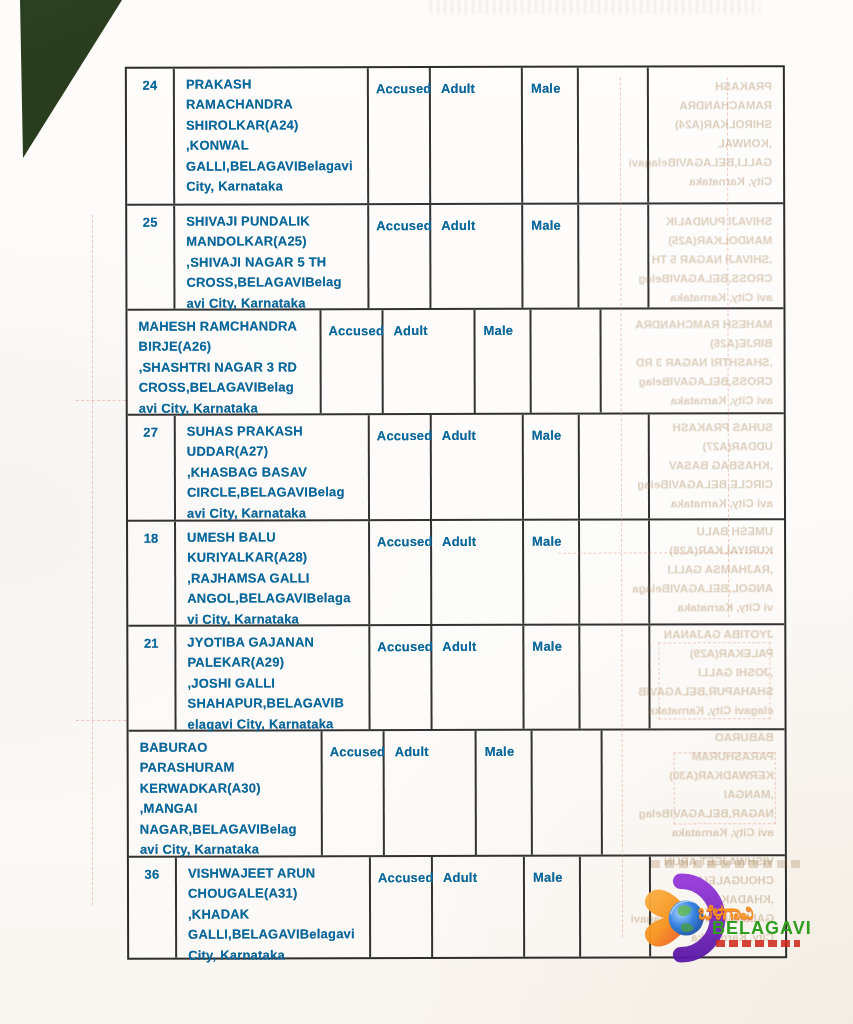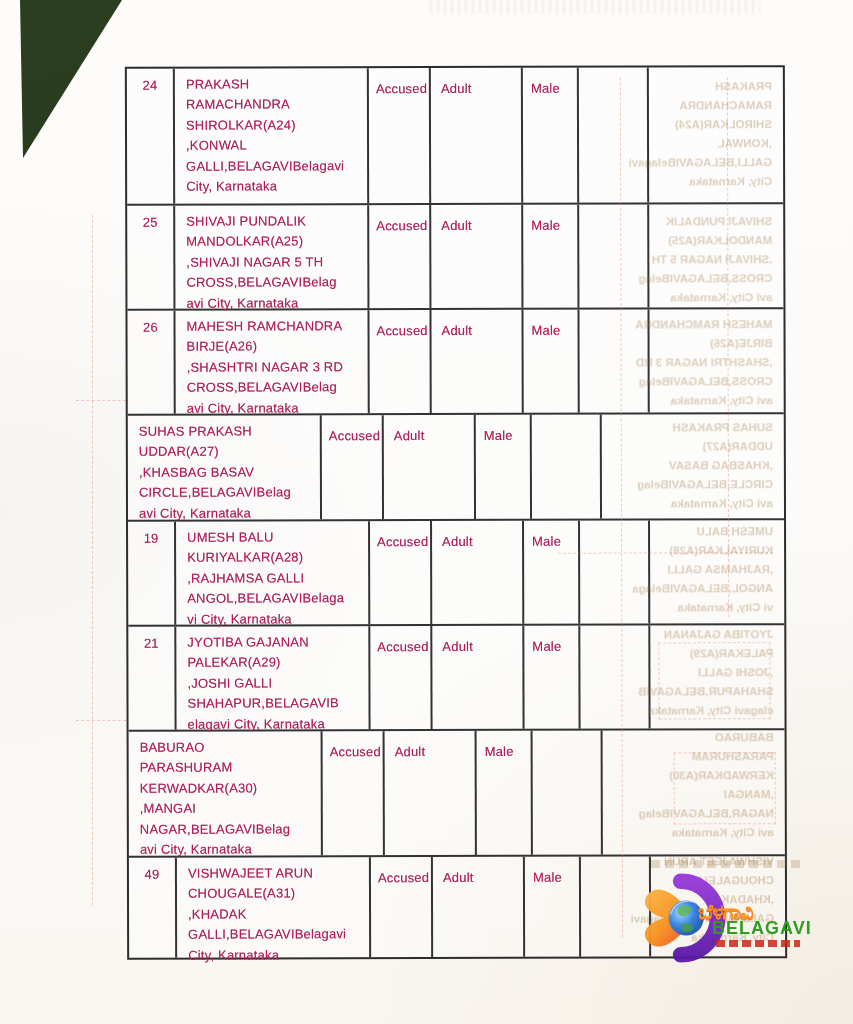--- a/index.html
+++ b/index.html
@@ -30,22 +30,22 @@
 
   
   .doc-table{
     position:absolute;left:126px;top:66px;width:656px;
     border:2.5px solid #2d2d2d;
     background:rgba(255,255,255,0.35);
     transform:rotate(-0.15deg);
   }
   .row{display:flex;border-bottom:2px solid #333;}
   .row:last-child{border-bottom:none;}
-  .cell{border-right:2px solid #333;box-sizing:border-box;font-size:13px;color:#be185d;
-        font-weight:400;letter-spacing:.2px;text-shadow:0 0 .6px rgba(70,70,70,.55);}
+  .cell{border-right:2px solid #333;box-sizing:border-box;font-size:13px;color:#0369a1;
+        font-weight:700;letter-spacing:.2px;text-shadow:0 0 .6px rgba(70,70,70,.55);}
   .cell:last-child{border-right:none;}
   .c-no{width:48px;text-align:center;padding-top:9px;}
   .c-name{width:194px;padding:6px 6px 0 11px;white-space:pre-line;line-height:20.4px;}
   .c-role{width:62px;padding:13px 0 0 7px;}
   .c-age{width:92px;padding:13px 0 0 10px;}
   .c-gender{width:56px;padding:13px 0 0 8px;}
   .c-x1{width:70px;}
   .c-x2{flex:1;}
 
   
@@ -122,46 +122,46 @@
 ,SHIVAJI NAGAR 5 TH
 CROSS,BELAGAVIBelag
 avi City, Karnataka</div>
     <div class="cell c-role">Accused</div>
     <div class="cell c-age">Adult</div>
     <div class="cell c-gender">Male</div>
     <div class="cell c-x1"></div>
     <div class="cell c-x2"></div>
   </div>
       <div class="row" style="height: 103px;">
-    <div class="cell c-no">26</div>
     <div class="cell c-name">MAHESH RAMCHANDRA
 BIRJE(A26)
 ,SHASHTRI NAGAR 3 RD
 CROSS,BELAGAVIBelag
 avi City, Karnataka</div>
     <div class="cell c-role">Accused</div>
     <div class="cell c-age">Adult</div>
     <div class="cell c-gender">Male</div>
     <div class="cell c-x1"></div>
     <div class="cell c-x2"></div>
   </div>
       <div class="row" style="height: 104px;">
+    <div class="cell c-no">27</div>
     <div class="cell c-name">SUHAS PRAKASH
 UDDAR(A27)
 ,KHASBAG BASAV
 CIRCLE,BELAGAVIBelag
 avi City, Karnataka</div>
     <div class="cell c-role">Accused</div>
     <div class="cell c-age">Adult</div>
     <div class="cell c-gender">Male</div>
     <div class="cell c-x1"></div>
     <div class="cell c-x2"></div>
   </div>
       <div class="row" style="height: 103px;">
-    <div class="cell c-no">19</div>
+    <div class="cell c-no">18</div>
     <div class="cell c-name">UMESH BALU
 KURIYALKAR(A28)
 ,RAJHAMSA GALLI
 ANGOL,BELAGAVIBelaga
 vi City, Karnataka</div>
     <div class="cell c-role">Accused</div>
     <div class="cell c-age">Adult</div>
     <div class="cell c-gender">Male</div>
     <div class="cell c-x1"></div>
     <div class="cell c-x2"></div>
@@ -186,21 +186,21 @@
 ,MANGAI
 NAGAR,BELAGAVIBelag
 avi City, Karnataka</div>
     <div class="cell c-role">Accused</div>
     <div class="cell c-age">Adult</div>
     <div class="cell c-gender">Male</div>
     <div class="cell c-x1"></div>
     <div class="cell c-x2"></div>
   </div>
       <div class="row" style="height: 100px;">
-    <div class="cell c-no">49</div>
+    <div class="cell c-no">36</div>
     <div class="cell c-name">VISHWAJEET ARUN
 CHOUGALE(A31)
 ,KHADAK
 GALLI,BELAGAVIBelagavi
 City, Karnataka</div>
     <div class="cell c-role">Accused</div>
     <div class="cell c-age">Adult</div>
     <div class="cell c-gender">Male</div>
     <div class="cell c-x1"></div>
     <div class="cell c-x2"></div>

